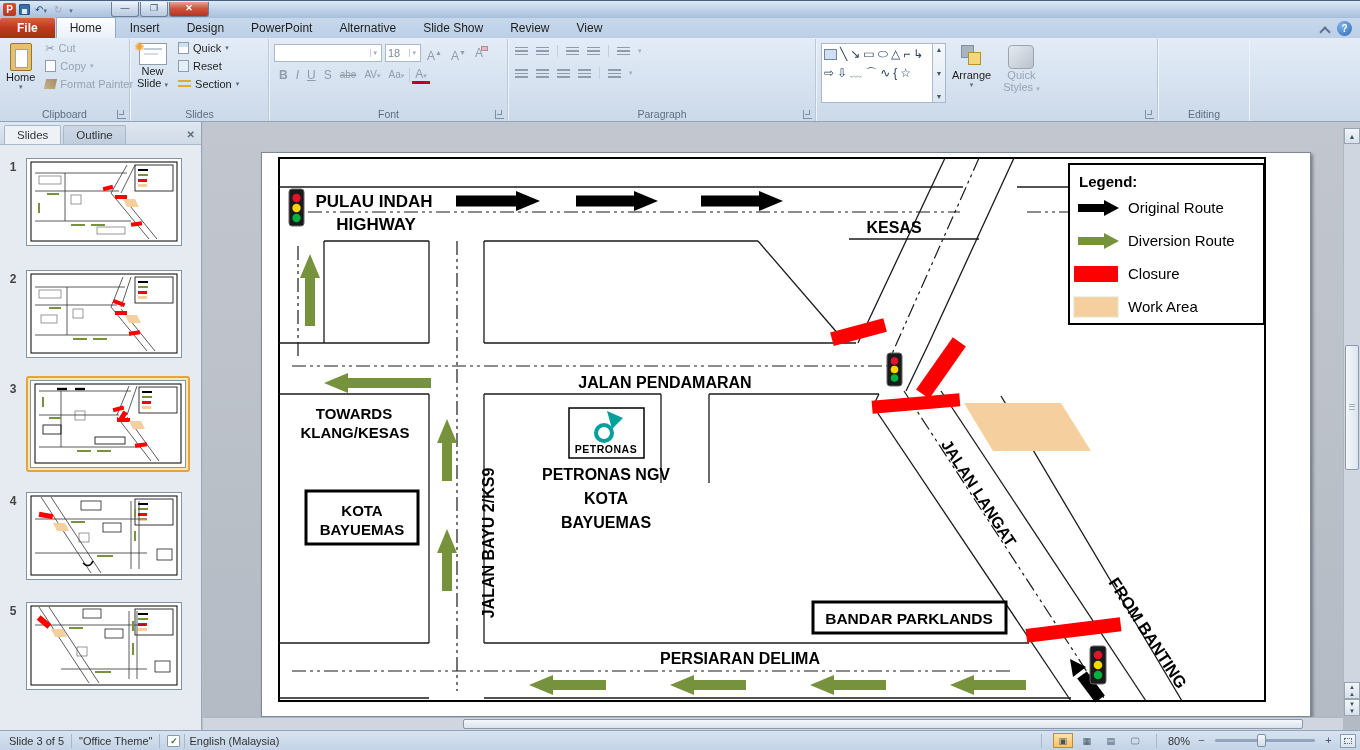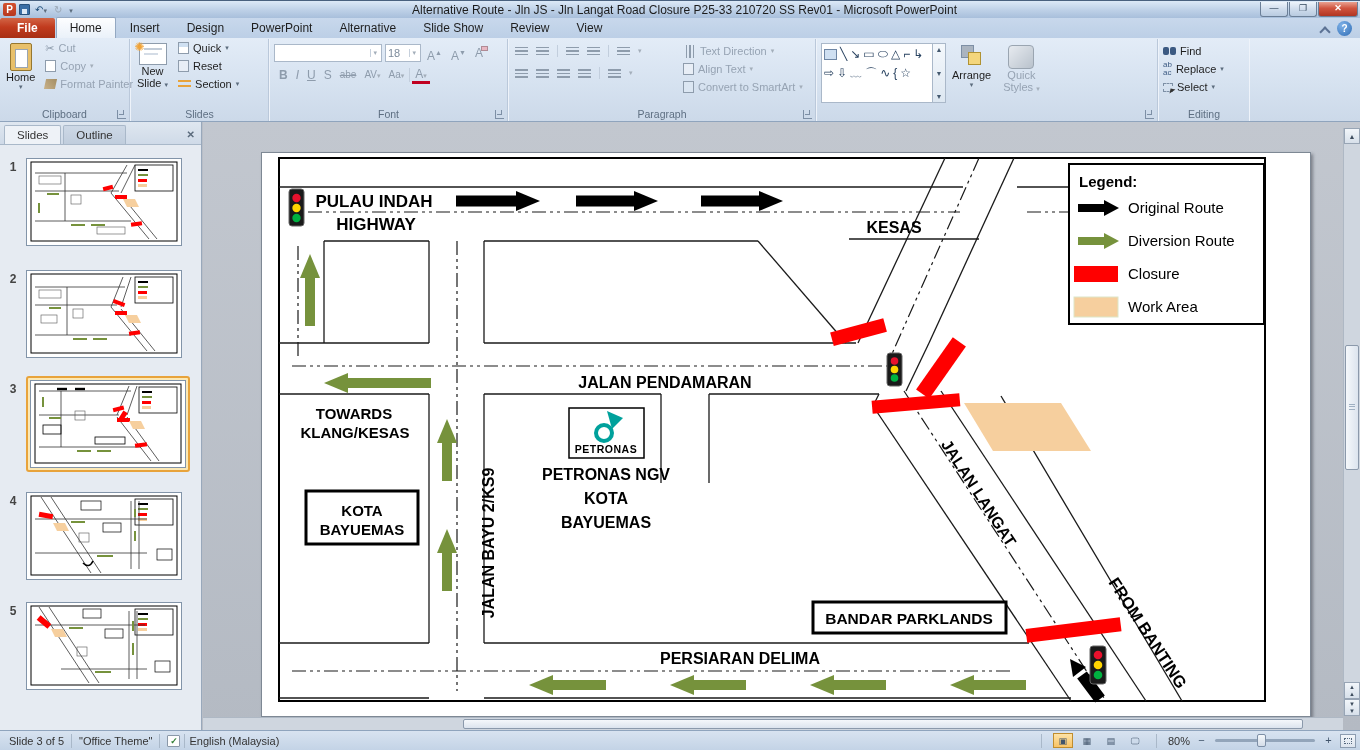--- a/index.html
+++ b/index.html
@@ -91,21 +91,20 @@
 <body>
 
 <div id="titlebar">
   <div id="qat">
     <div id="ppt-logo">P</div>
     <div id="save-ic"></div>
     <span class="qbtn">↶<span class="dd">▾</span></span>
     <span class="qbtn" style="color:#9aa7b5">↻</span>
     <span class="qbtn"><span class="dd">▾</span></span>
   </div>
-  <div id="title-text">Alternative Route - Jln JS - Jln Langat Road Closure P25-33 210720 SS Rev01  -  Microsoft PowerPoint</div>
   <div id="winbtns">
     <div class="wbtn">—</div>
     <div class="wbtn">❐</div>
     <div class="wbtn close">✕</div>
   </div>
 </div>
 
 <div id="tabrow">
   <div class="rtab file">File</div>
   <div class="rtab active">Home</div>
@@ -229,37 +228,20 @@
         <div style="display:flex;gap:8px;padding:6px 6px;align-items:center">
           <span class="hlines"></span>
           <span class="hlines"></span>
           <span class="hlines"></span>
           <span class="hlines"></span>
           <span style="width:1px;height:12px;background:#c2cedd"></span>
           <span class="hlines"></span>
             <span class="dd g">▾</span>
         </div>
       </div>
-      <div style="font-size:11px;padding-top:3px">
-        <div class="smallrow">
-            <span class="hlines" style="transform:rotate(90deg)"></span>
-            <span class="gray">Text Direction</span>
-            <span class="dd g">▾</span>
-          </div>
-        <div class="smallrow">
-            <span class="sq" style="background:#e8eef6"></span>
-            <span class="gray">Align Text</span>
-            <span class="dd g">▾</span>
-          </div>
-        <div class="smallrow">
-            <span class="sq" style="background:#dbe6f2"></span>
-            <span class="gray">Convert to SmartArt</span>
-            <span class="dd g">▾</span>
-          </div>
-      </div>
     </div>
     <div class="glabel">Paragraph</div>
     <span class="dlg"></span>
   </div>
 
   <div class="grp" style="left:817px;width:341px">
     <div style="display:flex">
       <div style="display:flex">
         <div id="shape-gallery">
             <span style="background:#cfe0f2;border:1px solid #6f87a5;width:13px;height:11px;margin-top:4px"></span>
@@ -295,41 +277,20 @@
       <div class="bigbtn" style="padding-top:6px">
         <span class="ic" style="width:26px;height:24px;background:linear-gradient(135deg,#e7ebf0,#b9c2cc);border:1px solid #9aa5b1;border-radius:4px"></span>
         <span class="gray">Quick</span>
         <span class="gray"><span>Styles</span> <span class="dd g">▾</span></span>
       </div>
     </div>
     <span class="dlg"></span>
   </div>
 
   <div class="grp" style="left:1159px;width:90px;border-right:none">
-    <div style="padding-top:3px">
-      <div class="smallrow">
-          <span style="display:inline-flex">
-            <i style="width:6px;height:8px;background:#3c5a82;border-radius:2px"></i>
-            <i style="width:6px;height:8px;background:#3c5a82;border-radius:2px;margin-left:1px"></i>
-          </span>
-          <span class="dk">Find</span>
-        </div>
-      <div class="smallrow">
-          <span style="font-size:8px;color:#3c5a82;line-height:8px">ab<br>ac</span>
-          <span class="dk">Replace</span>
-          <span class="dd">▾</span>
-        </div>
-      <div class="smallrow">
-          <span style="width:10px;height:9px;border:1px dashed #7d8fa5;display:inline-block;position:relative">
-            <i style="position:absolute;right:-3px;bottom:-3px;width:0;height:0;border-left:5px solid #333;border-bottom:5px solid transparent;transform:rotate(12deg)"></i>
-          </span>
-          <span class="dk">Select</span>
-          <span class="dd">▾</span>
-        </div>
-    </div>
     <div class="glabel">Editing</div>
   </div>
 </div>
 
 <div id="panel">
   <div id="panel-tabs">
     <div class="ptab active">Slides</div>
     <div class="ptab">Outline</div>
     <div id="panel-x">✕</div>
   </div>

